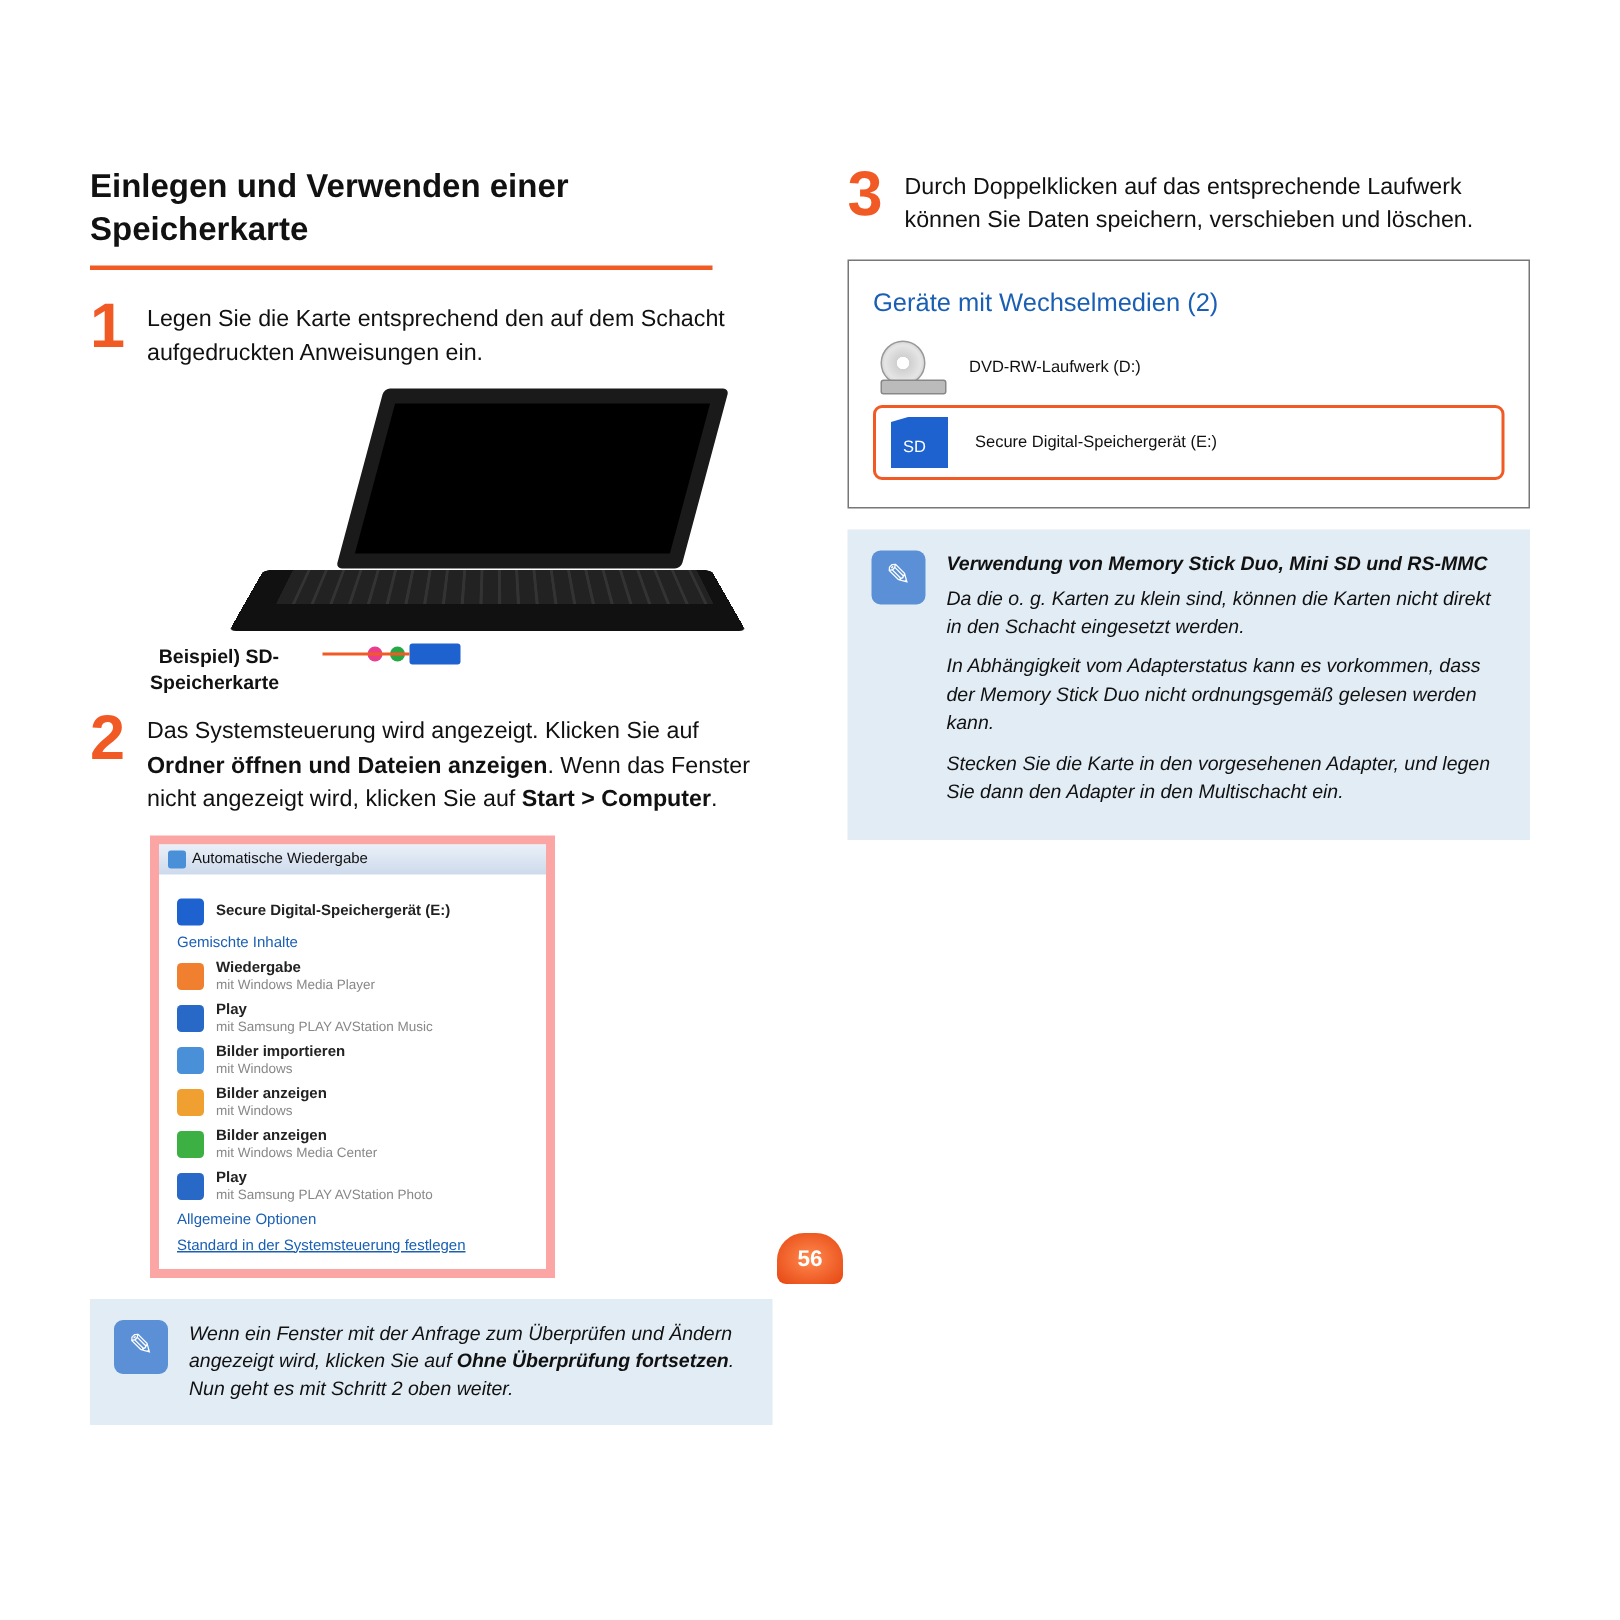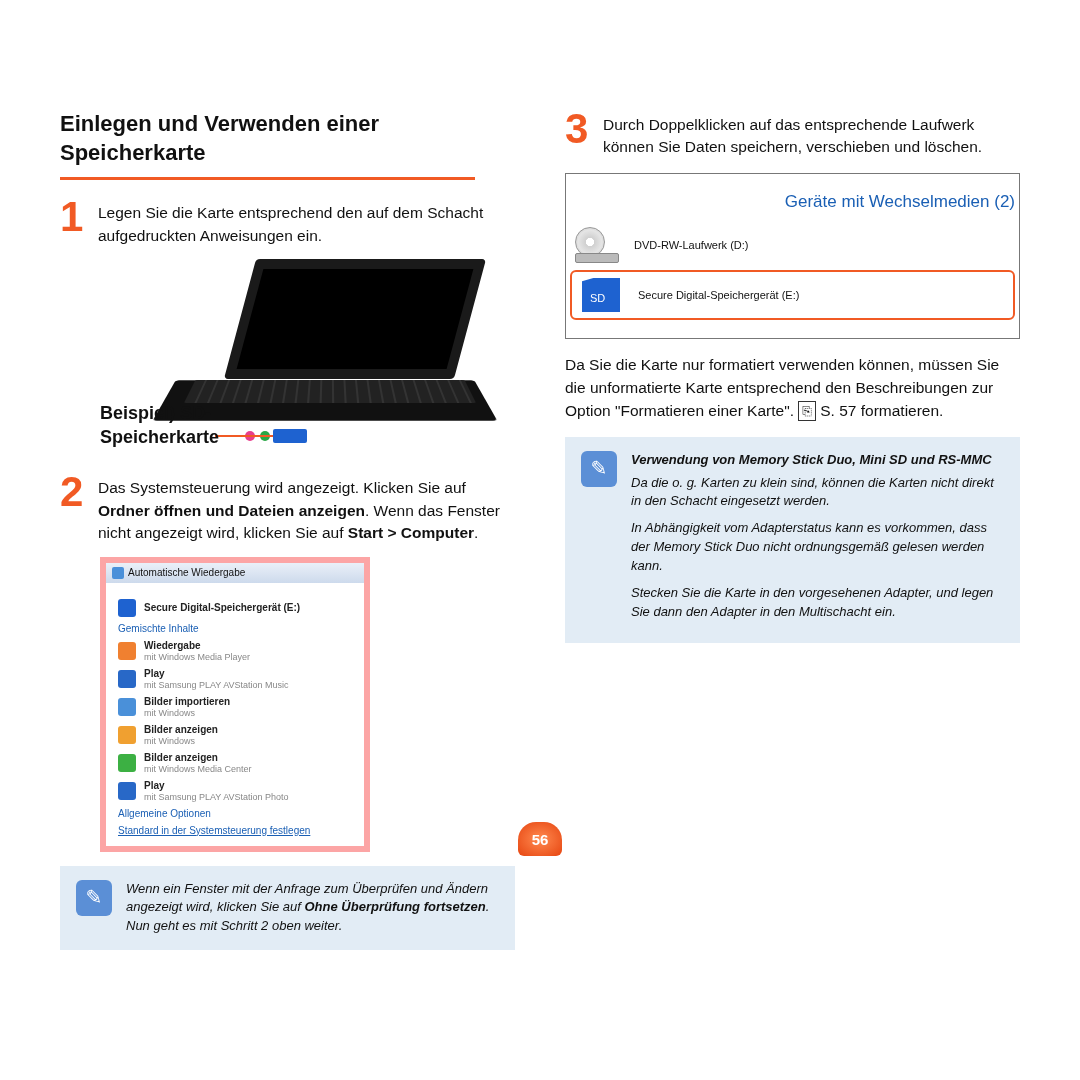--- a/index.html
+++ b/index.html
@@ -16,21 +16,21 @@
 
   
   .laptop-wrap { position: relative; width: 430px; height: 200px; margin: 8px 0 14px 0; }
   .laptop-screen { position: absolute; left: 180px; top: 0; width: 230px; height: 120px; background: #000; border: 10px solid #1a1a1a; border-radius: 4px; transform: skewX(-15deg); }
   .laptop-base { position: absolute; left: 105px; top: 105px; width: 320px; height: 70px; background: #111; transform: perspective(400px) rotateX(55deg); border-radius: 4px; }
   .laptop-keys { position: absolute; left: 130px; top: 112px; width: 280px; height: 40px; background: repeating-linear-gradient(90deg,#222 0 10px,#333 10px 12px); transform: perspective(400px) rotateX(55deg); border-radius: 2px; }
   .sd-slot { position: absolute; left: 213px; top: 170px; width: 34px; height: 14px; background: #1e62d0; border-radius: 2px; }
   .port-pink { position:absolute; left:185px; top:172px; width:10px; height:10px; background:#e83e8c; border-radius:50%; }
   .port-green { position:absolute; left:200px; top:172px; width:10px; height:10px; background:#28a745; border-radius:50%; }
   .callout-line { position:absolute; left:155px; top:176px; width:58px; height:2px; background:#f15a24; }
-  .callout-text { position:absolute; left:40px; top:143px; font-size:18px; font-weight:bold; line-height:1.3; }
+  .callout-text { position:absolute; left:40px; top:171px; font-size:13px; font-weight:bold; line-height:1.3;text-align:right; }
 
   
   .autoplay { width: 270px; border: 6px solid #fca5a5; background:#fff; margin: 8px 0 14px 40px; font-size: 10px; }
   .autoplay-titlebar { background: linear-gradient(#eaf0f8,#cddaec); padding:4px 6px; display:flex; align-items:center; gap:4px; }
   .ap-icon { width:12px; height:12px; background:#4a90d9; border-radius:2px; }
   .autoplay-body { padding: 10px 12px; }
   .ap-row { display:flex; align-items:center; gap:8px; margin: 6px 0; }
   .ap-row .ico { width:18px; height:18px; border-radius:3px; }
   .ap-row .lbl strong { display:block; color:#222; font-size:10px; }
   .ap-row .lbl span { color:#888; font-size:9px; }
@@ -38,21 +38,21 @@
   .ap-highlight { border:2px solid #f15a24; border-radius:4px; padding:3px; margin:4px -3px; }
   .ap-link { color:#1a5fb4; text-decoration:underline; margin-top:6px; display:block; }
 
   
   .note { display:flex; gap:14px; background:#e2ecf5; padding:14px 16px; font-size:13px; line-height:1.45; }
   .note .pencil { width:36px; height:36px; min-width:36px; background:#5b8fd6; border-radius:6px; display:flex; align-items:center; justify-content:center; color:#fff; font-size:20px; }
   .note-body { flex:1;font-style:italic; }
   .note-title { font-weight:bold; font-size:13px; margin-bottom:4px; }
 
   
-  .drive-panel { border:1px solid #777; padding:18px 4px; margin: 14px 0; text-align: right; }
+  .drive-panel { border:1px solid #777; padding:18px 16px; margin: 14px 0; }
   .drive-heading { color:#1a5fb4; font-size:17px; margin-bottom:8px; }
   .drive-row { display:flex; align-items:center; gap:14px; padding:6px 4px; }
   .drive-ico { width:46px; height:38px; display:flex; align-items:center; justify-content:center; }
   .drive-label { font-size:11px; }
   .drive-dvd .disc { width:30px; height:30px; border-radius:50%; background: radial-gradient(circle,#fff 20%, #d0d0d0 22%, #e5e5e5 60%, #b8b8b8 100%); border:1px solid #999; }
   .drive-dvd .tray { width:44px; height:10px; background:#bbb; border:1px solid #888; margin-top:-4px; border-radius:2px; }
   .drive-sd { width:38px; height:34px; background:#1e62d0; clip-path: polygon(0 10%, 30% 0, 100% 0, 100% 100%, 0 100%); position:relative; }
   .drive-sd::after { content:"SD"; color:#fff; font-size:11px; position:absolute; left:8px; top:14px; }
   .sd-highlight { border:2px solid #f15a24; border-radius:6px; padding:4px 6px; }
 
@@ -166,23 +166,20 @@
           <div class="drive-label">DVD-RW-Laufwerk (D:)</div>
         </div>
         <div class="drive-row sd-highlight">
           <div class="drive-ico">
               <div class="drive-sd"></div>
             </div>
           <div class="drive-label">Secure Digital-Speichergerät (E:)</div>
         </div>
       </div>
 
-      <p class="para">
-        <span>Da Sie die Karte nur formatiert verwenden können, müssen Sie die unformatierte Karte entsprechend den Beschreibungen zur Option "Formatieren einer Karte". </span><span class="pageref">⎘</span> <span>S. 57</span><span> formatieren.</span>
-      </p>
 
       <div class="note note-right">
         <div class="pencil">✎</div>
         <div class="note-body">
           <div class="note-title">Verwendung von Memory Stick Duo, Mini SD und RS-MMC</div>
           <p>Da die o. g. Karten zu klein sind, können die Karten nicht direkt in den Schacht eingesetzt werden.</p>
           <p>In Abhängigkeit vom Adapterstatus kann es vorkommen, dass der Memory Stick Duo nicht ordnungsgemäß gelesen werden kann.</p>
           <p>Stecken Sie die Karte in den vorgesehenen Adapter, und legen Sie dann den Adapter in den Multischacht ein.</p>
         </div>
       </div>

